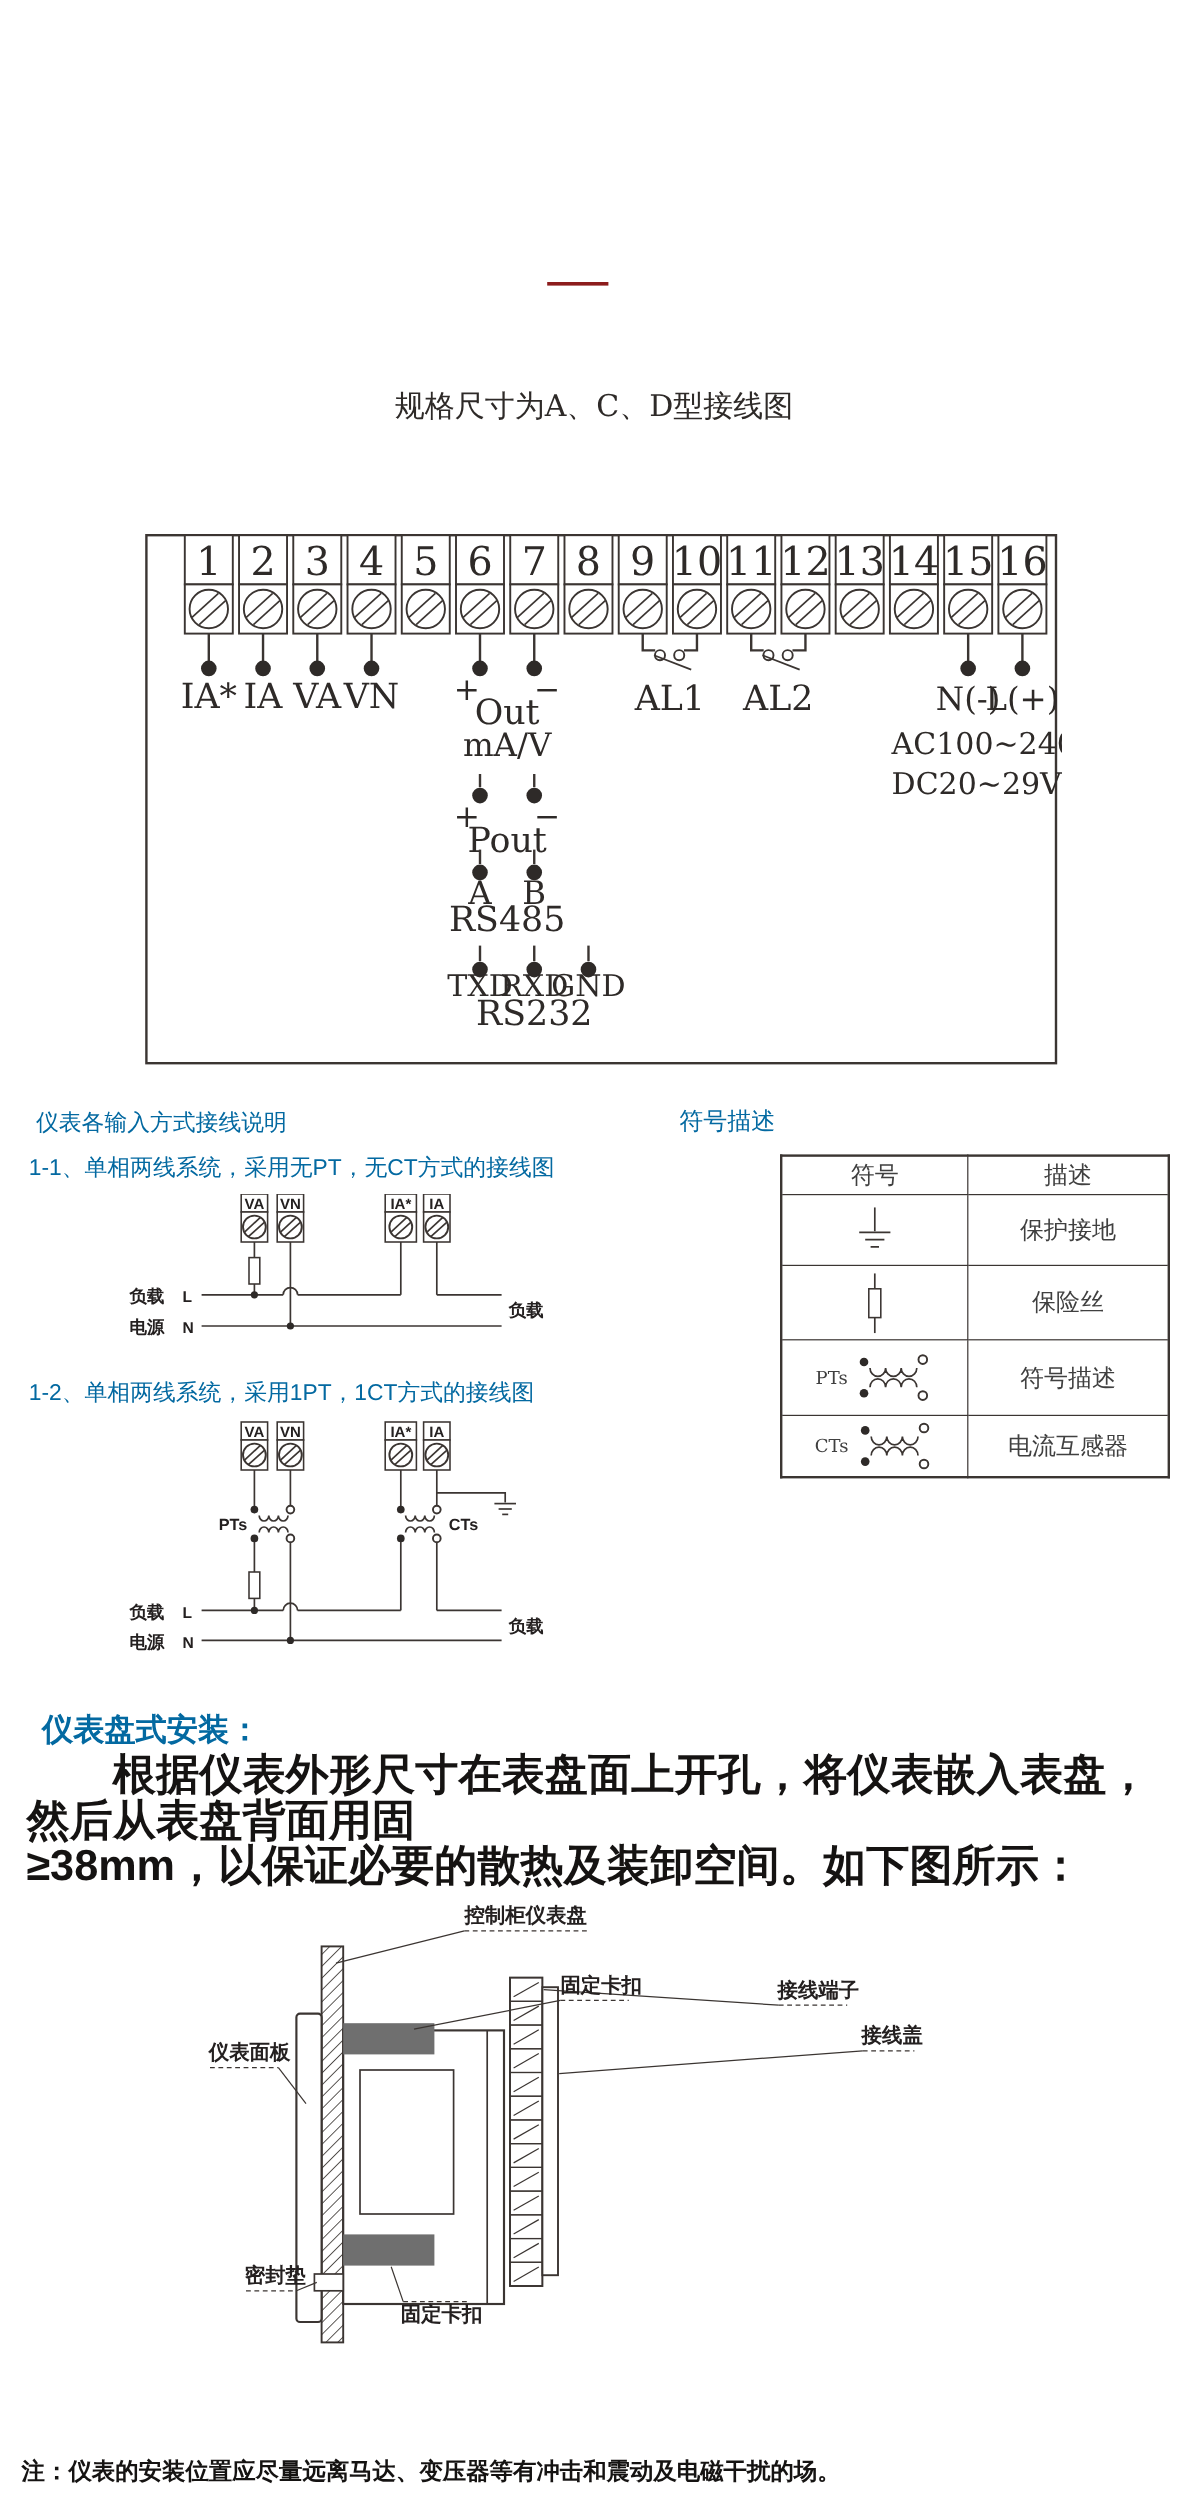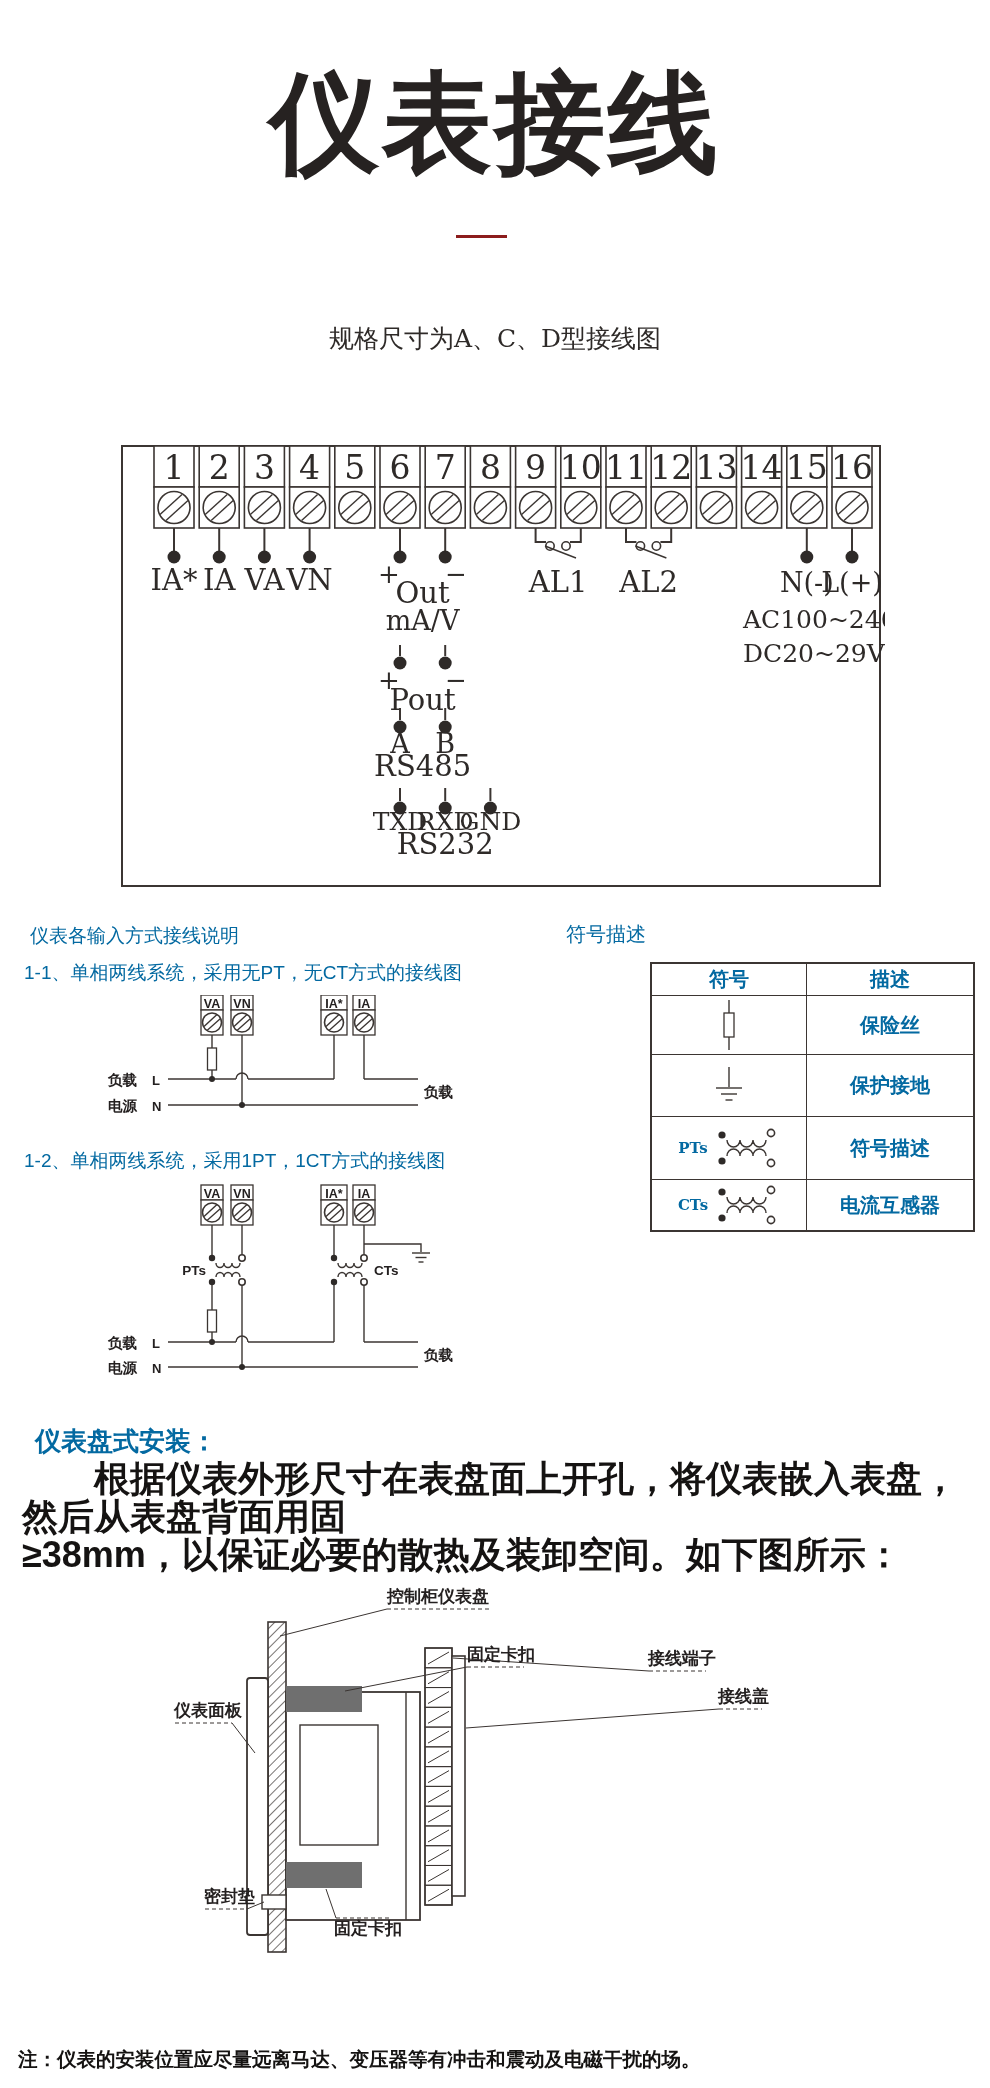--- a/index.html
+++ b/index.html
@@ -19,41 +19,40 @@
   .tbox{fill:#fff;stroke:#3b3532;stroke-width:1.6;}
   .tbox-s{fill:#fff;stroke:#3b3532;stroke-width:1.3;}
   .dot{fill:#2e2a28;stroke:none;}
   .ring{fill:#fff;stroke:#3b3532;stroke-width:1.6;}
   .num{font-family:"DejaVu Serif","Liberation Serif",serif;font-size:33px;fill:#2e2a28;}
   .ds{font-family:"DejaVu Serif","Liberation Serif",serif;fill:#2e2a28;}
   .bs{font-family:"Liberation Sans","DejaVu Sans",sans-serif;font-weight:bold;fill:#242020;}
   
   #symtab table{border-collapse:collapse;table-layout:fixed;}
   #symtab td,#symtab th{border:1px solid #3b3532;text-align:center;vertical-align:middle;
-     font-weight:bold;font-family:"DejaVu Serif","Liberation Serif",serif;font-size:20px;color:#0369a1;}
+     font-weight:normal;font-family:"DejaVu Serif","Liberation Serif",serif;font-size:20px;color:#404040;}
   #symtab table{border:2px solid #3b3532;}
   #symtab .c1{width:152px;} #symtab .c2{width:164px;}
   #symtab tr:nth-child(1) th{height:29px;}
   #symtab tr:nth-child(2) td{height:56px;}
   #symtab tr:nth-child(3) td{height:59px;}
   #symtab tr:nth-child(4) td{height:60px;}
   #symtab tr:nth-child(5) td{height:48px;}
   .symcell{display:flex;align-items:center;justify-content:center;gap:6px;}
   .symcell .lbl{font-size:15px;font-family:"DejaVu Serif","Liberation Serif",serif;}
   #install-h{font-size:26px;font-weight:bold;color:#0369a1;}
   #para{left:22px;top:1460px;width:948px;font-size:36px;line-height:38px;font-weight:bold;color:#151312;}
   #para .ind{text-indent:2em;}
   #note{left:18px;top:2046px;width:960px;font-size:19.5px;font-weight:bold;color:#151312;}
 </style>
 </head>
 <body>
 
 <div id="page">
 
-  <div class="abs" id="title">仪表接线</div>
   <div class="abs" id="red-underline"></div>
   <div class="abs" id="subtitle">规格尺寸为A、C、D型接线图</div>
 
   <svg class="abs" style="left:95px;top:440px;" width="790" height="452" viewBox="0 0 790 452">
     <defs>
       <g id="screw-big">
         <circle cx="0" cy="0" r="16" class="ring"></circle>
         <line x1="-14" y1="7" x2="8" y2="-13" class="wire-thin"></line>
         <line x1="-8" y1="13" x2="14" y2="-7" class="wire-thin"></line>
       </g>
@@ -305,41 +304,41 @@
   <div class="abs" id="symtab" style="left:650px;top:962px;">
     <table>
       <tbody>
           <tr>
         <th class="c1">符号</th>
         <th class="c2">描述</th>
       </tr>
       <tr>
         <td>
           <div class="symcell">
-                <svg width="22" height="50" viewBox="0 0 22 50">
-            <line x1="11" y1="0" x2="11" y2="13" class="wire-thin"></line>
-            <rect x="6" y="13" width="10" height="24" class="tbox-s"></rect>
-            <line x1="11" y1="37" x2="11" y2="50" class="wire-thin"></line>
-          </svg>
-              </div>
-        </td>
-        <td>保险丝</td>
-      </tr>
-      <tr>
-        <td>
-          <div class="symcell">
                 <svg width="34" height="38" viewBox="0 0 34 38">
             <line x1="17" y1="0" x2="17" y2="20" class="wire-thin"></line>
             <line x1="4" y1="21" x2="30" y2="21" class="wire-thin"></line>
             <line x1="9" y1="27" x2="25" y2="27" class="wire-thin"></line>
             <line x1="13.5" y1="33" x2="20.5" y2="33" class="wire-thin"></line>
           </svg>
               </div>
         </td>
         <td>保护接地</td>
+      </tr>
+      <tr>
+        <td>
+          <div class="symcell">
+                <svg width="22" height="50" viewBox="0 0 22 50">
+            <line x1="11" y1="0" x2="11" y2="13" class="wire-thin"></line>
+            <rect x="6" y="13" width="10" height="24" class="tbox-s"></rect>
+            <line x1="11" y1="37" x2="11" y2="50" class="wire-thin"></line>
+          </svg>
+              </div>
+        </td>
+        <td>保险丝</td>
       </tr>
       <tr>
         <td>
           <div class="symcell">
             <span class="lbl">PTs</span>
             <svg width="66" height="46" viewBox="0 0 66 46">
               <circle cx="8" cy="10" r="3.6" class="dot"></circle>
               <path d="M13,15 a6.5,7 0 0 0 13,0 a6.5,7 0 0 0 13,0 a6.5,7 0 0 0 13,0" class="wire-thin"></path>
               <circle cx="57" cy="8" r="3.6" class="ring"></circle>
               <circle cx="8" cy="36" r="3.6" class="dot"></circle>

